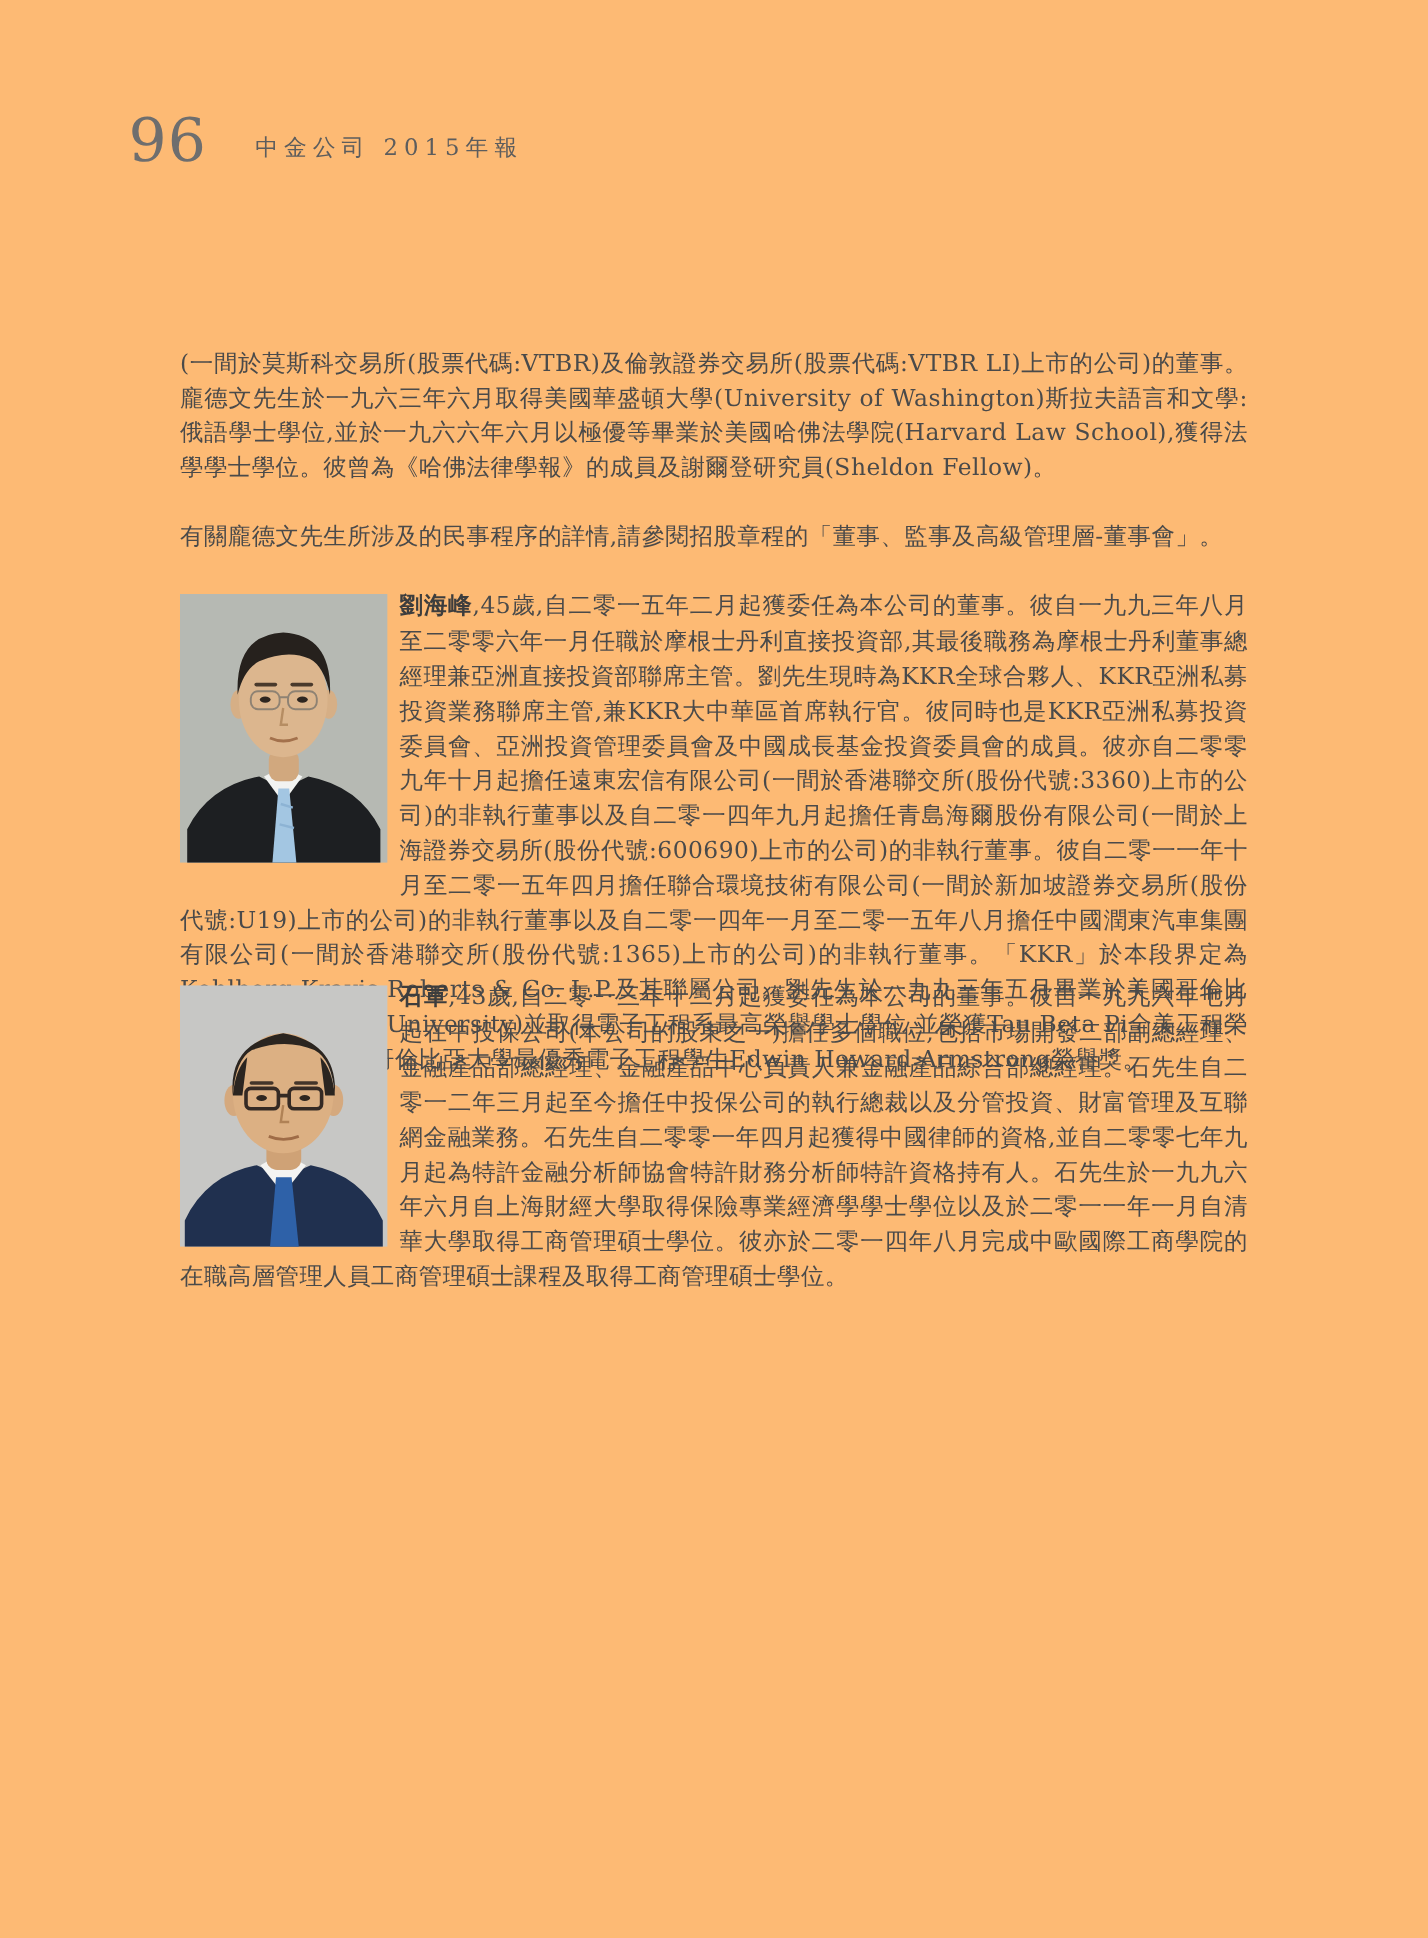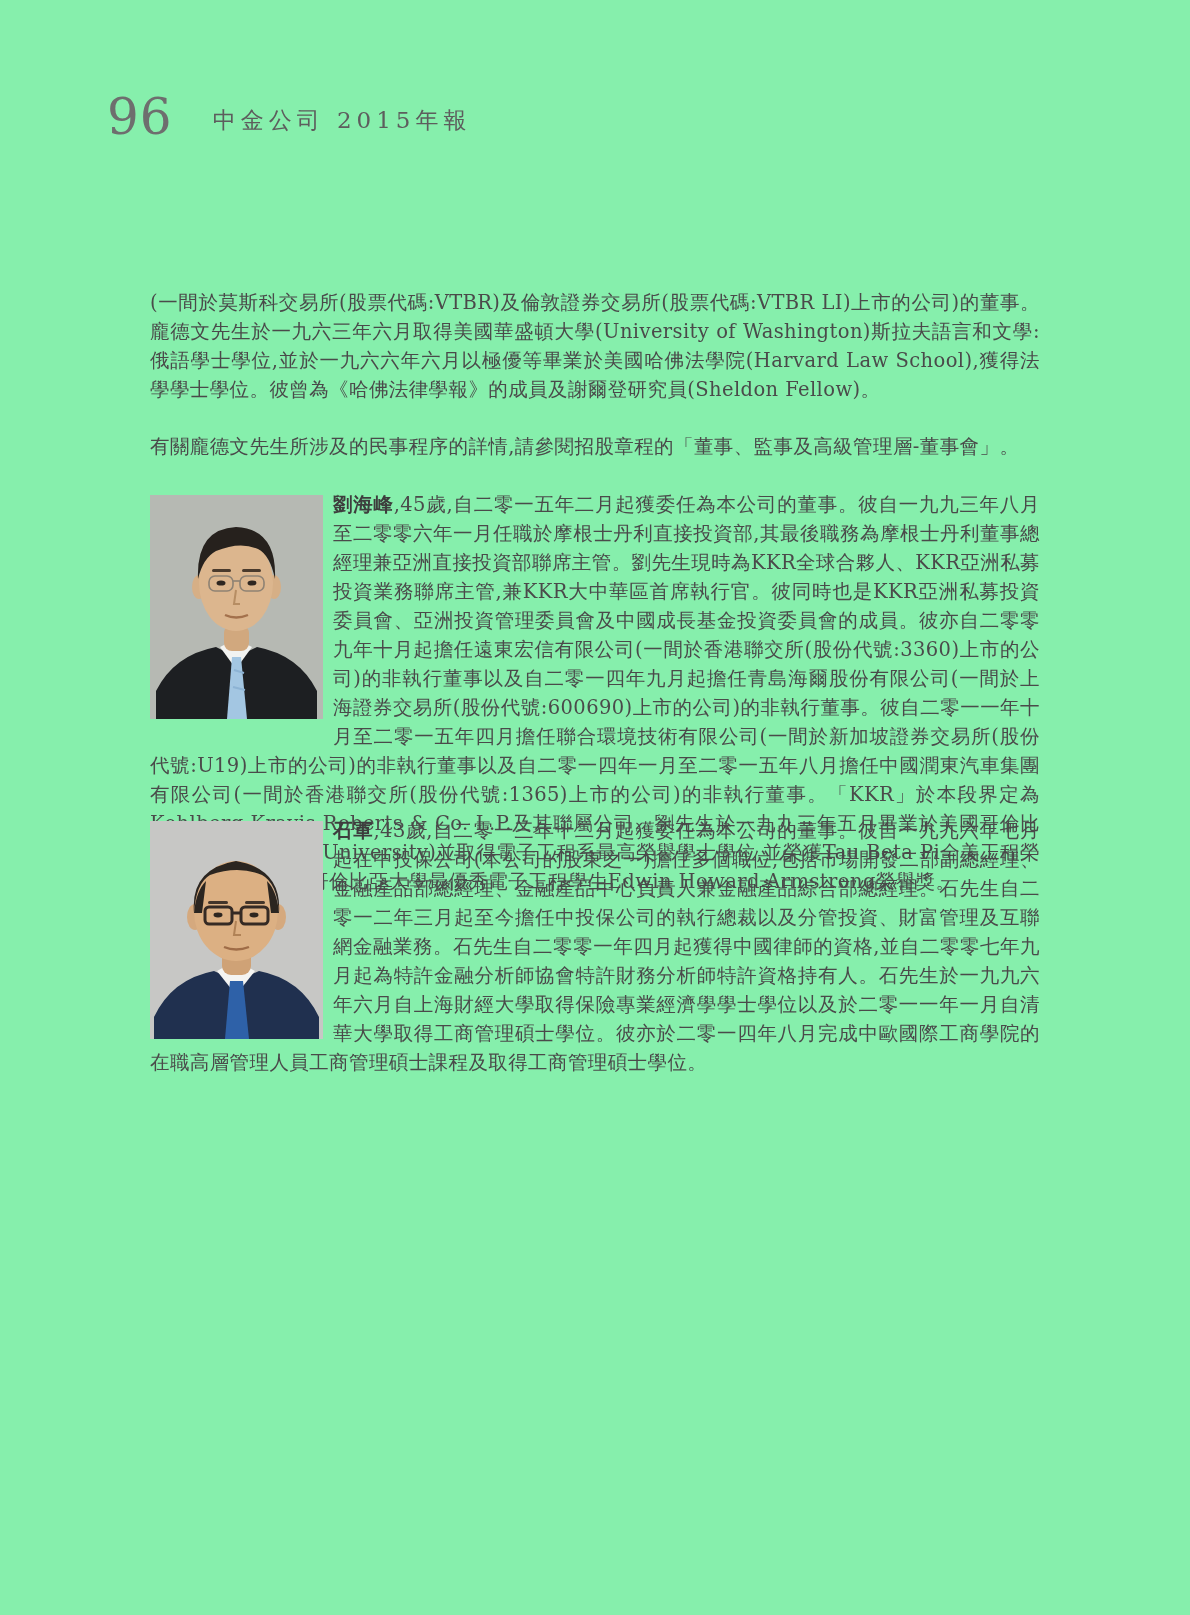--- a/index.html
+++ b/index.html
@@ -1,33 +1,33 @@
 <!DOCTYPE html>
 <html><head>
 <meta charset="utf-8">
 <style>
   html,body{margin:0;padding:0;background:#e8e8e8;}
   .page{
     position:relative;
     width:1190px;height:1615px;
     margin:0 auto;
-    background:#86efac;
+    background:#fdba74;
     font-family:"DejaVu Serif","Liberation Serif",serif;
     color:#4a4a4a;
     overflow:hidden;
   }
   
   .hdr{position:absolute;left:107px;top:92px;display:flex;align-items:flex-end;}
   .pageno{
     font-size:50px;line-height:1;color:#6e6e6e;font-weight:400;
     letter-spacing:1px;
   }
   .doc-title{
     margin-left:40px;margin-bottom:6px;
-    font-size:23px;color:#5d5d5d;letter-spacing:5px;
+    font-size:19px;color:#5d5d5d;letter-spacing:5px;
   }
   
   .blk{
     position:absolute;left:150px;width:890px;
     font-size:19.5px;line-height:29px;
     text-align:justify;
     letter-spacing:0.4px;
   }
   .blk p{margin:0;}
   b.dname{font-weight:700;color:#3d3d3d;font-family:Liberation Serif, serif;}

